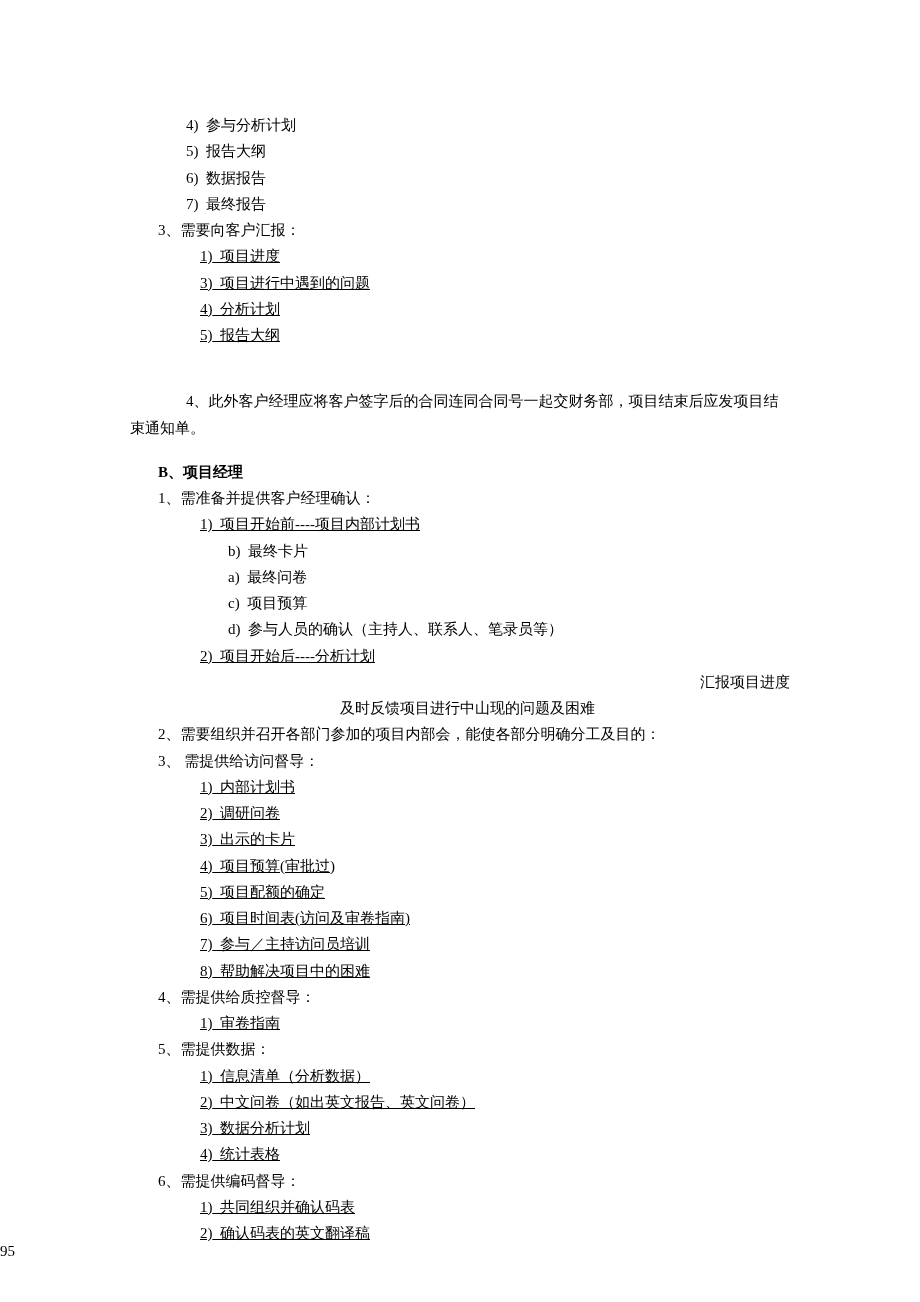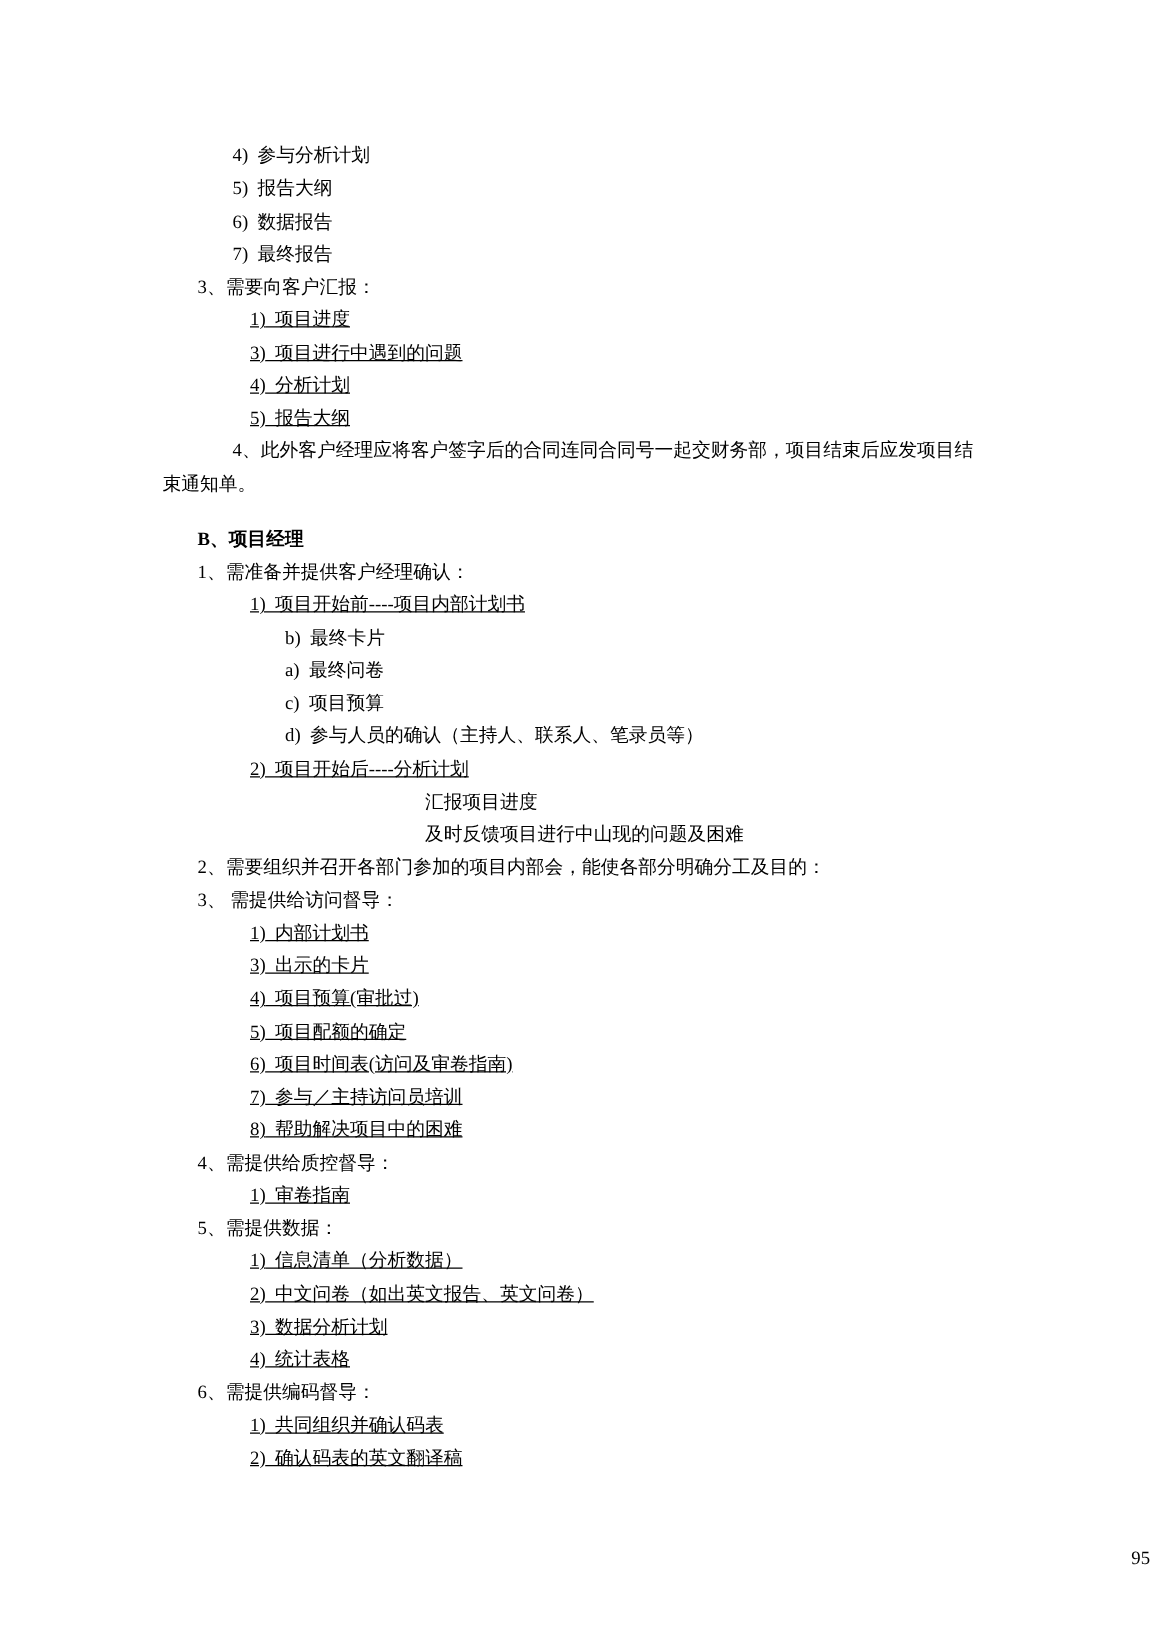--- a/index.html
+++ b/index.html
@@ -21,37 +21,37 @@
       padding: 112px 130px 60px 130px;
       position: relative;
     }
     .line {
       white-space: pre;
     }
     .indent1 { padding-left: 56px; }
     .indent2 { padding-left: 28px; }
     .indent3 { padding-left: 70px; text-decoration: underline; }
     .indent4 { padding-left: 98px; }
-    .indentCenter1 { padding-left: 210px; }
+    .indentCenter1 { padding-left: 210px; text-align: right; }
     .indentCenter2 { padding-left: 210px; }
     .paraIndent { text-indent: 56px; }
     .sectionHead {
       font-weight: bold;
       margin-top: 18px;
       padding-left: 28px;
     }
     .pageNum {
       position: absolute;
       bottom: 42px;
       left: 0;
       width: 100%;
-      text-align: right;
+      text-align: left;
       font-size: 15px;
     }
-    .block { display: block; }
+    .block { display: block; margin-top: 40px; }
   </style>
 </head>
 <body>
 
 <div class="page">
 
   <div class="line indent1"><span>4)</span>  <span>参与分析计划</span></div>
   <div class="line indent1"><span>5)</span>  <span>报告大纲</span></div>
   <div class="line indent1"><span>6)</span>  <span>数据报告</span></div>
   <div class="line indent1"><span>7)</span>  <span>最终报告</span></div>
@@ -73,20 +73,21 @@
   <div class="line indent4"><span>c)</span>  <span>项目预算</span></div>
   <div class="line indent4"><span>d)</span>  <span>参与人员的确认（主持人、联系人、笔录员等）</span></div>
   <div class="line indent3">2)  项目开始后----分析计划</div>
   <div class="line indentCenter1">汇报项目进度</div>
   <div class="line indentCenter2">及时反馈项目进行中山现的问题及困难</div>
 
   <div class="line indent2">2、需要组织并召开各部门参加的项目内部会，能使各部分明确分工及目的：</div>
 
   <div class="line indent2">3、 需提供给访问督导：</div>
   <div class="line indent3"><span>1)</span>  <span>内部计划书</span></div>
+  <div class="line indent3"><span>2)</span>  <span>调研问卷</span></div>
   <div class="line indent3"><span>3)</span>  <span>出示的卡片</span></div>
   <div class="line indent3"><span>4)</span>  <span>项目预算(审批过)</span></div>
   <div class="line indent3"><span>5)</span>  <span>项目配额的确定</span></div>
   <div class="line indent3"><span>6)</span>  <span>项目时间表(访问及审卷指南)</span></div>
   <div class="line indent3"><span>7)</span>  <span>参与／主持访问员培训</span></div>
   <div class="line indent3"><span>8)</span>  <span>帮助解决项目中的困难</span></div>
 
   <div class="line indent2">4、需提供给质控督导：</div>
   <div class="line indent3"><span>1)</span>  <span>审卷指南</span></div>
 

